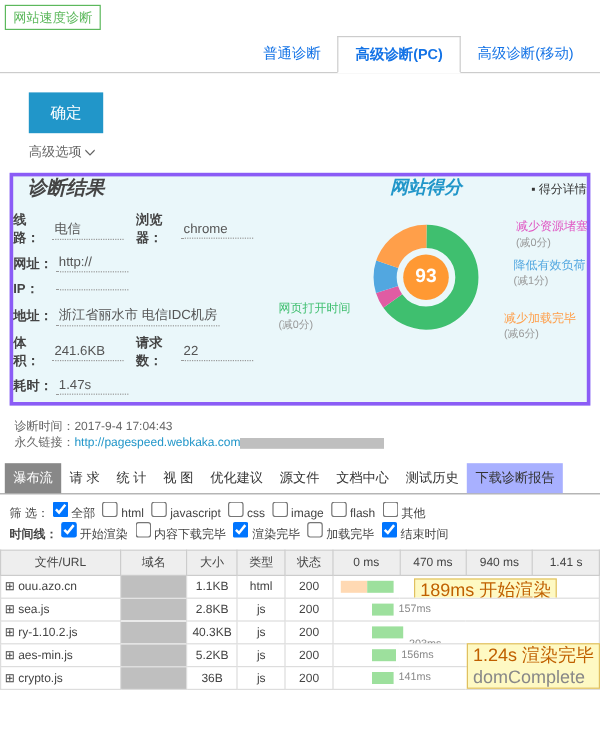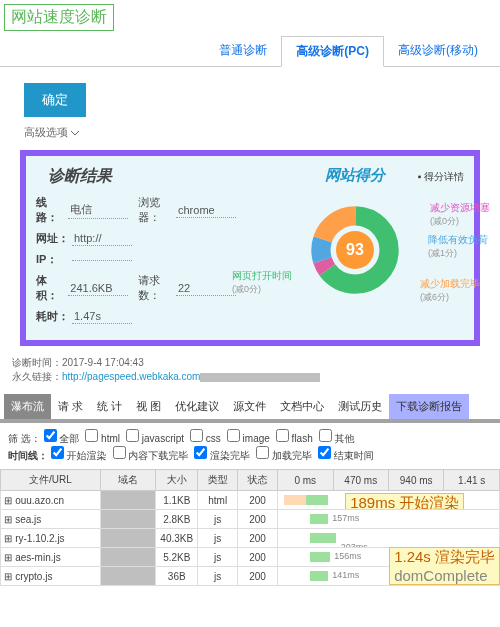--- a/index.html
+++ b/index.html
@@ -1,44 +1,44 @@
 <!DOCTYPE html>
 <html><head>
 <meta charset="utf-8">
 <style>
 *{box-sizing:border-box;margin:0;padding:0;font-family:Arial,"Microsoft YaHei",sans-serif}
 body{width:500px;background:#fff;font-size:11px;color:#333}
 .hdr{padding:4px}
-.tag{display:inline-block;color:#5cb85c;border:1px solid #5cb85c;padding:2px 6px;font-size:16px}
+.tag{display:inline-block;color:#5cb85c;border:1px solid #5cb85c;padding:2px 6px;font-size:11px}
 .tabs{text-align:right;border-bottom:1px solid #ccc;padding:0 8px}
 .tab{display:inline-block;padding:6px 14px;color:#1473e6;font-size:12px;cursor:pointer}
 .tab.active{border:1px solid #ccc;border-bottom:1px solid #fff;position:relative;top:1px;background:#fff;font-weight:bold}
 .search{display:flex;margin:16px 24px 8px}
 .search input{flex:1;padding:8px;border:1px solid #ccc;font-size:13px}
 .search button{background:#2196c9;color:#fff;border:none;padding:8px 18px;font-size:13px;cursor:pointer}
 .adv{margin:0 24px 10px;color:#666;font-size:11px}
 .adv svg{vertical-align:middle}
-.panel{margin:0 20px;border:6px solid #8b5cf6;background:#eaf7fa;padding:10px;display:flex;gap:10px}
+.panel{margin:0 8px;border:3px solid #8b5cf6;background:#eaf7fa;display:flex;gap:10px}
 .left{width:200px}
 .ltitle{font-size:16px;font-weight:bold;font-style:italic;color:#444;margin:0 0 8px 12px}
 .row{display:flex;align-items:center;margin-bottom:6px;font-size:11px}
 .row .lbl{width:36px;color:#444;font-weight:bold}
 .row .val{color:#555;border-bottom:1px dotted #999;min-width:60px;padding:1px 2px}
-.row .lbl2{margin-left:10px;width:42px;color:#444;font-weight:normal}
+.row .lbl2{margin-left:10px;width:42px;color:#444;font-weight:bold}
 .right{flex:1;position:relative}
 .rtitle{text-align:center;color:#2196c9;font-size:15px;font-weight:bold;font-style:italic}
 .detail{position:absolute;right:0;top:4px;font-size:10px;color:#333}
 .donut{position:relative;width:90px;height:90px;margin:20px auto 0}
 .donut svg{width:90px;height:90px}
 .score{position:absolute;top:26px;left:26px;width:38px;height:38px;border-radius:50%;background:#ff9933;color:#fff;text-align:center;line-height:38px;font-size:16px;font-weight:bold}
 .clabel{position:absolute;font-size:10px;color:#555;white-space:nowrap}
 .clabel .sub{color:#999;font-size:9px}
 .meta{margin:10px 12px;font-size:10px;color:#666}
 .meta a{color:#2196c9;text-decoration:none}
-.tabs2{border-bottom:4px solid #a3a3a3;padding:0 4px;white-space:nowrap}
+.tabs2{border-bottom:1px solid #a3a3a3;padding:0 4px;white-space:nowrap}
 .tab2{display:inline-block;padding:5px 7px;font-size:11px;color:#333;cursor:pointer}
 .tab2.active{background:#888;color:#fff}
 .tab2.blue{background:#a8b0ff;color:#333}
 .filter{padding:6px 8px;font-size:10px;color:#444}
 .filter label{margin-right:6px}
 .tbl{width:100%;border-collapse:collapse;font-size:10px}
 .tbl th{background:#eee;border:1px solid #ccc;padding:3px 2px;font-weight:normal;color:#444}
 .tbl td{border:1px solid #ddd;padding:2px;text-align:center;color:#444;white-space:nowrap;overflow:hidden}
 .tbl td:first-child{text-align:left;padding-left:3px}
 .tbl td.dom{background:#bfbfbf}
@@ -80,20 +80,24 @@
         </div>
         <div class="row">
           <span class="lbl">网址：</span>
           <span class="val">http://</span>
         </div>
         <div class="row">
           <span class="lbl">IP：</span>
           <span class="val"></span>
         </div>
         <div class="row">
+          <span class="lbl">地址：</span>
+          <span class="val">浙江省丽水市 电信IDC机房</span>
+        </div>
+        <div class="row">
           <span class="lbl">体积：</span>
           <span class="val">241.6KB</span>
           <span class="lbl2">请求数：</span>
           <span class="val">22</span>
         </div>
         <div class="row">
           <span class="lbl">耗时：</span>
           <span class="val">1.47s</span>
         </div>
       </div>

